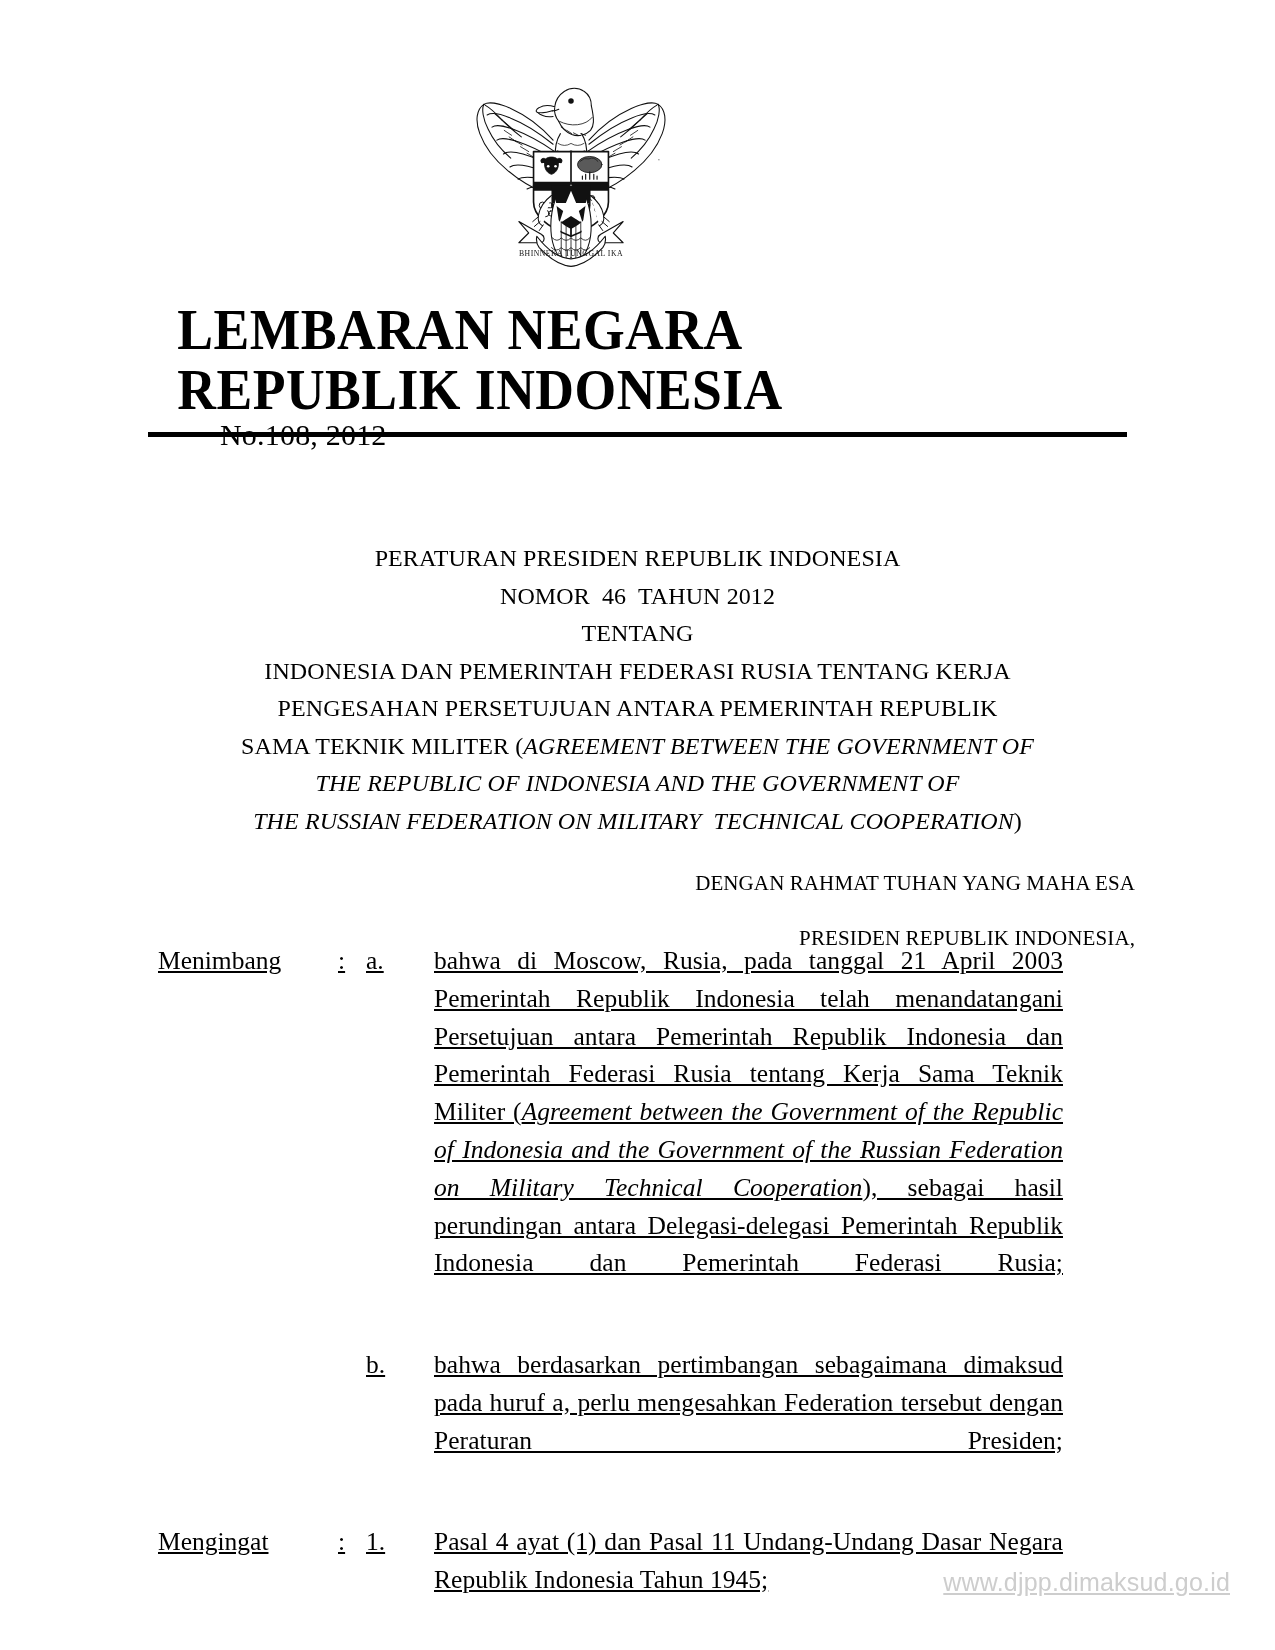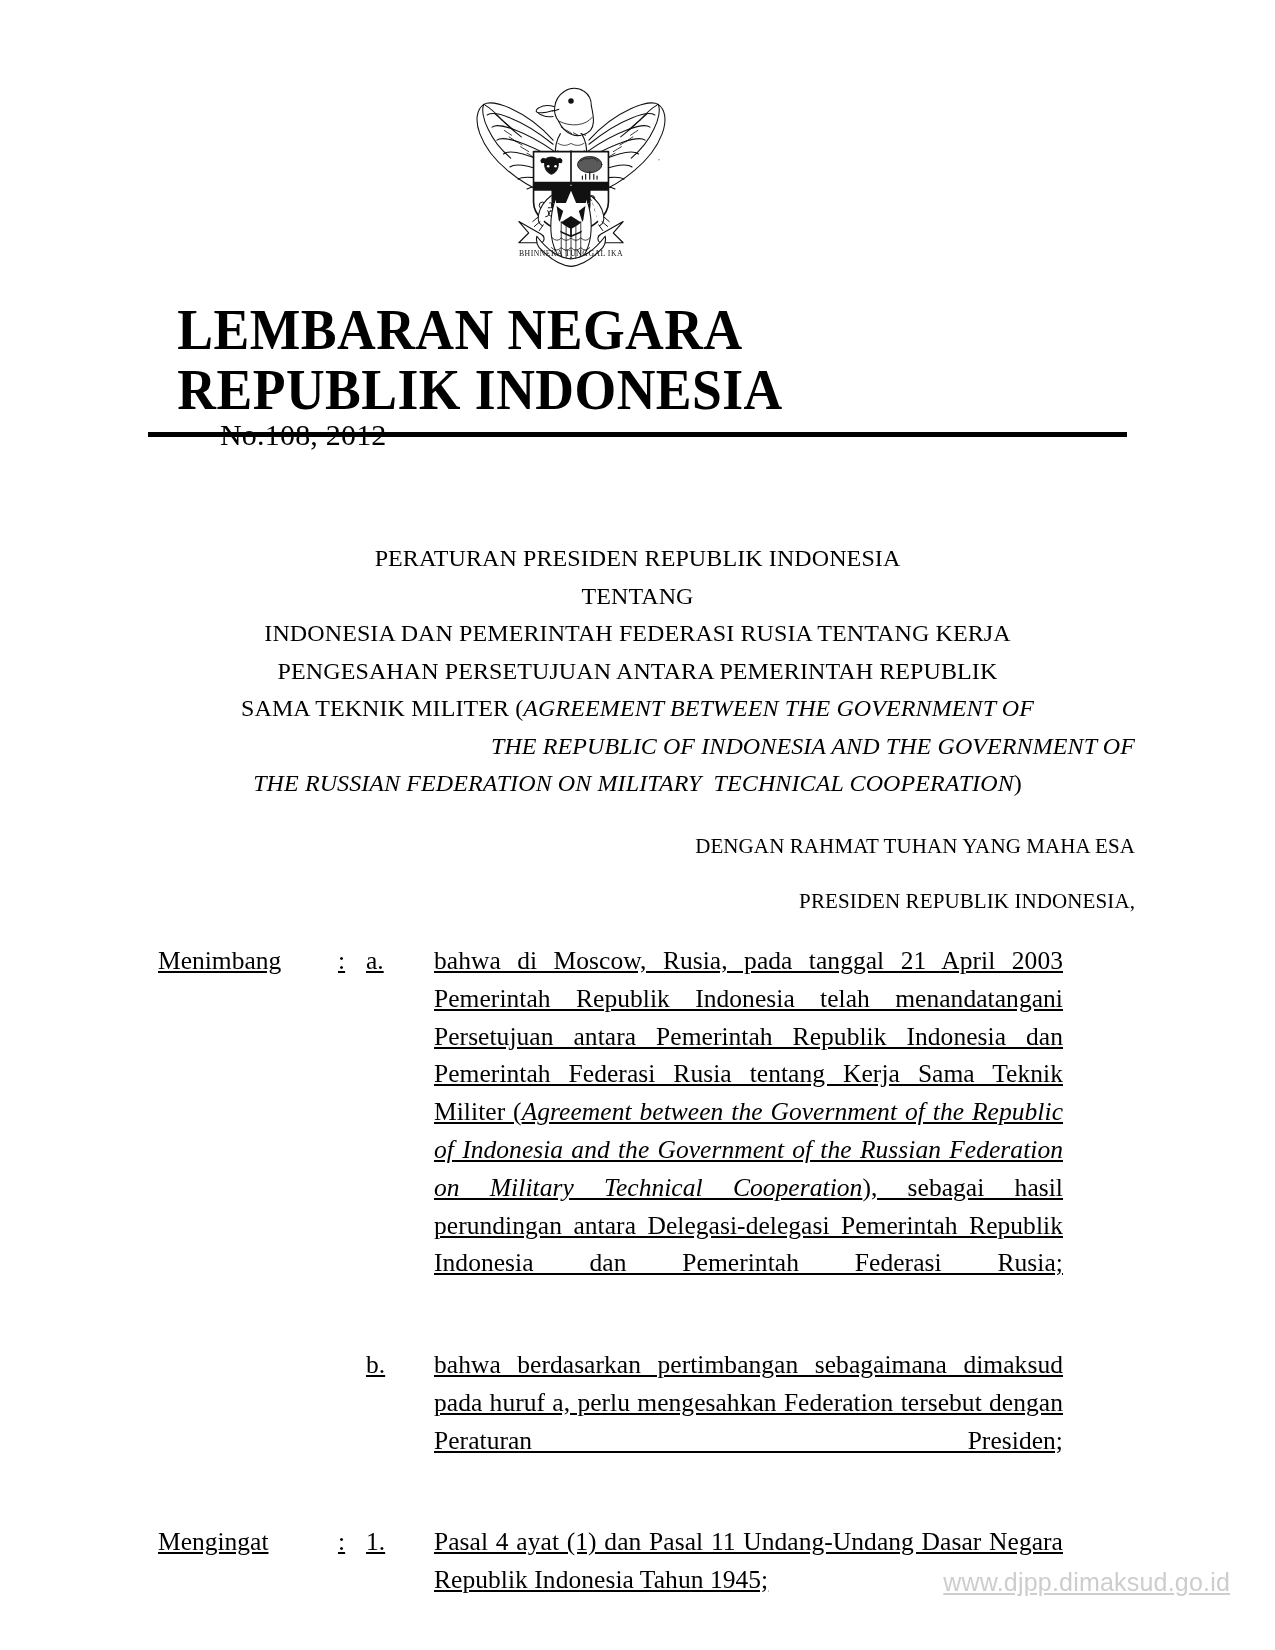--- a/index.html
+++ b/index.html
@@ -81,21 +81,20 @@
     text-align: center;
   }
   .title-block .tline {
     font-size: 24px;
     line-height: 37.5px;
     letter-spacing: 0.1px;
     white-space: pre-wrap;
   }
   .title-block .tline.ital {
     font-style: italic;
-    text-align: right;
   }
   .title-block .gap-sm { height: 13px; }
   .title-block .gap-md { height: 22px; }
 
   .subtitle-line {
     font-size: 21px;
     line-height: 42px;
     letter-spacing: 0.1px;
     text-align: right;
   }
@@ -311,20 +310,21 @@
 
   <div class="masthead">
     <div class="masthead-line">LEMBARAN NEGARA</div>
     <div class="masthead-line">REPUBLIK INDONESIA</div>
     <div class="masthead-rule"></div>
   </div>
   <div class="issue-no">No.108, 2012</div>
 
   <div class="title-block">
     <div class="tline">PERATURAN PRESIDEN REPUBLIK INDONESIA</div>
+    <div class="tline">NOMOR  46  TAHUN 2012</div>
     <div class="tline">TENTANG</div>
     <div class="tline">INDONESIA DAN PEMERINTAH FEDERASI RUSIA TENTANG KERJA</div>
     <div class="tline">PENGESAHAN PERSETUJUAN ANTARA PEMERINTAH REPUBLIK</div>
     <div class="tline"><span>SAMA TEKNIK MILITER (</span><span class="ital" style="font-style:italic">AGREEMENT BETWEEN THE GOVERNMENT OF</span></div>
     <div class="tline ital">THE REPUBLIC OF INDONESIA AND THE GOVERNMENT OF</div>
     <div class="tline"><span class="ital" style="font-style:italic">THE RUSSIAN FEDERATION ON MILITARY  TECHNICAL COOPERATION</span><span>)</span></div>
     <div class="gap-md"></div>
     <div class="subtitle-line">DENGAN RAHMAT TUHAN YANG MAHA ESA</div>
     <div class="gap-sm"></div>
     <div class="subtitle-line">PRESIDEN REPUBLIK INDONESIA,</div>

